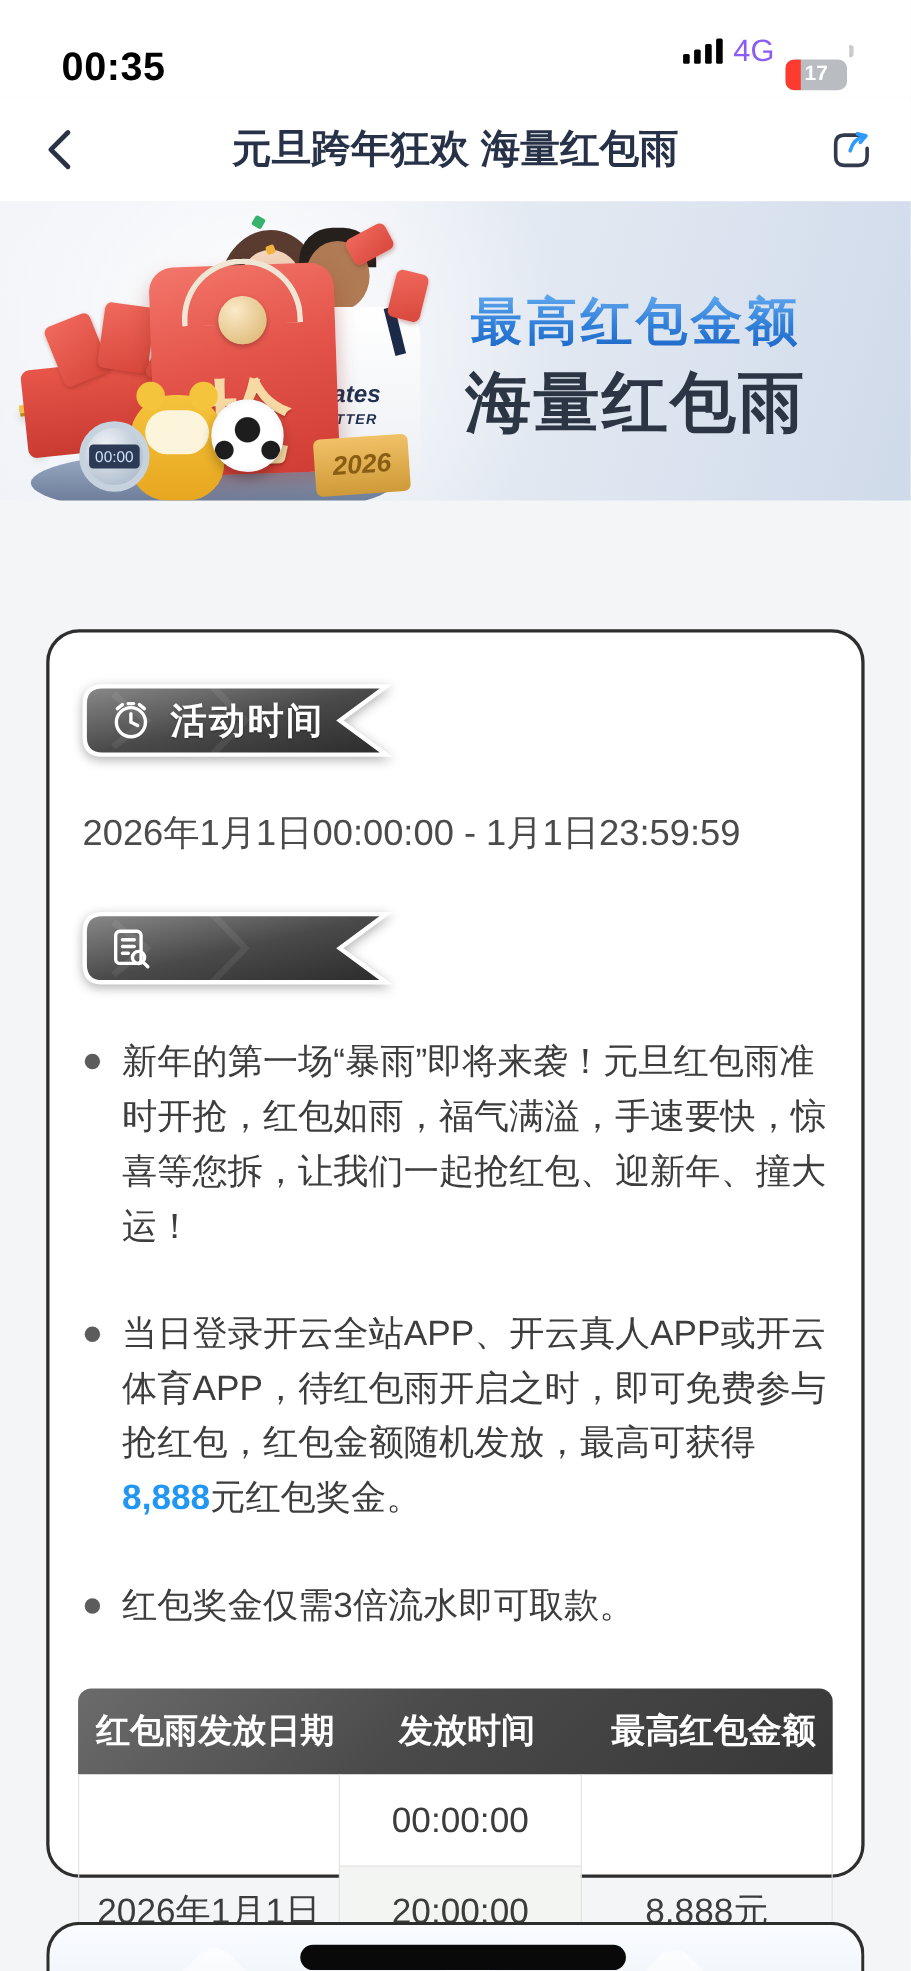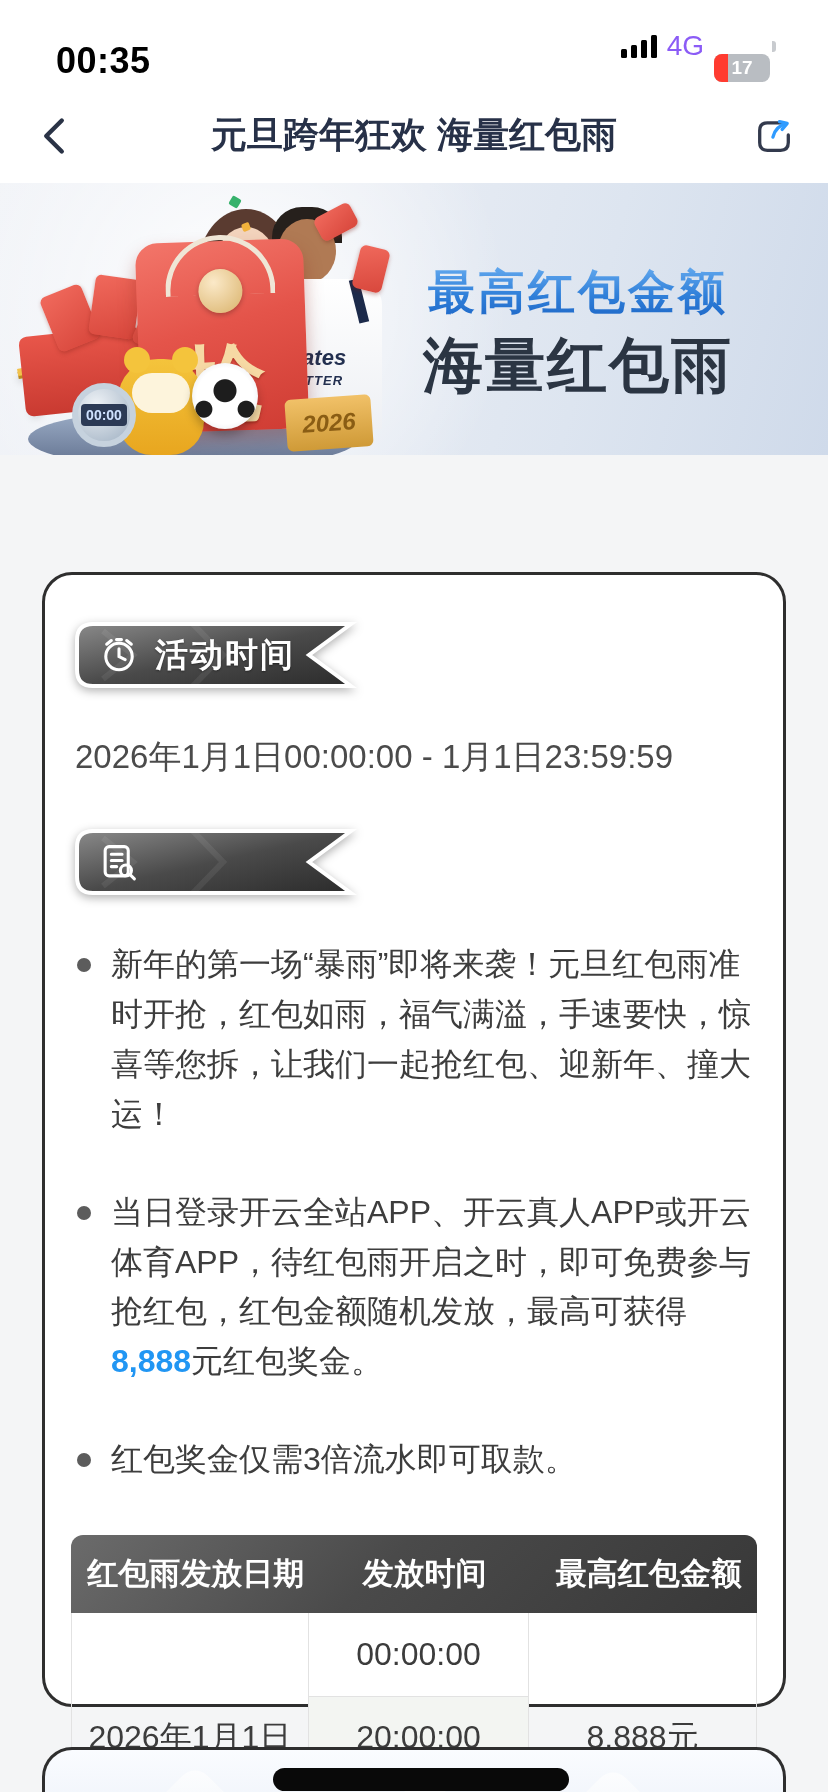--- a/index.html
+++ b/index.html
@@ -105,21 +105,21 @@
   .ball { position:absolute; right:142px; bottom:26px; width:66px; height:66px; border-radius:50%;
     background:
       radial-gradient(circle at 50% 42%, #1d1d1d 0 11px, transparent 12px),
       radial-gradient(circle at 18% 70%, #1d1d1d 0 8px, transparent 9px),
       radial-gradient(circle at 82% 70%, #1d1d1d 0 8px, transparent 9px),
       radial-gradient(circle at 50% 50%, #ffffff 0 60%, #d8dde3 100%);
     box-shadow:0 6px 10px rgba(0,0,0,.25); }
   .clock { position:absolute; left:72px; bottom:8px; width:64px; height:64px; border-radius:50%;
     background:radial-gradient(circle at 35% 30%,#eef2f6,#9fb0c2); border:6px solid #c6d2de;
     display:flex; align-items:center; justify-content:center; }
-  .clock-face { font-size:14px; font-weight:700; color:#213; background:#2c3a55; color:#cfe2ff;
+  .clock-face { font-size:14px; font-weight:400; color:#213; background:#2c3a55; color:#cfe2ff;
     padding:3px 5px; border-radius:4px; }
   .gold-box { position:absolute; right:28px; bottom:6px; width:86px; height:52px;
     background:linear-gradient(180deg,#f1c168,#cf9a37); border-radius:6px; transform:rotate(-4deg);
     display:flex; align-items:center; justify-content:center; }
   .gold-box span { font-size:24px; font-weight:700; font-style:italic; color:#8a5d14; }
   .confetti { position:absolute; border-radius:2px; }
   .cf1{ left:230px; top:14px; width:10px; height:10px; background:#37b26c; transform:rotate(30deg);}
   .cf2{ right:150px; top:40px; width:8px; height:8px; background:#f2b23c; transform:rotate(-20deg);}
   .cf3{ left:300px; top:50px; width:9px; height:9px; background:#e2574b; transform:rotate(45deg);}
   .kite { position:absolute; left:278px; top:28px; width:56px; height:40px;

